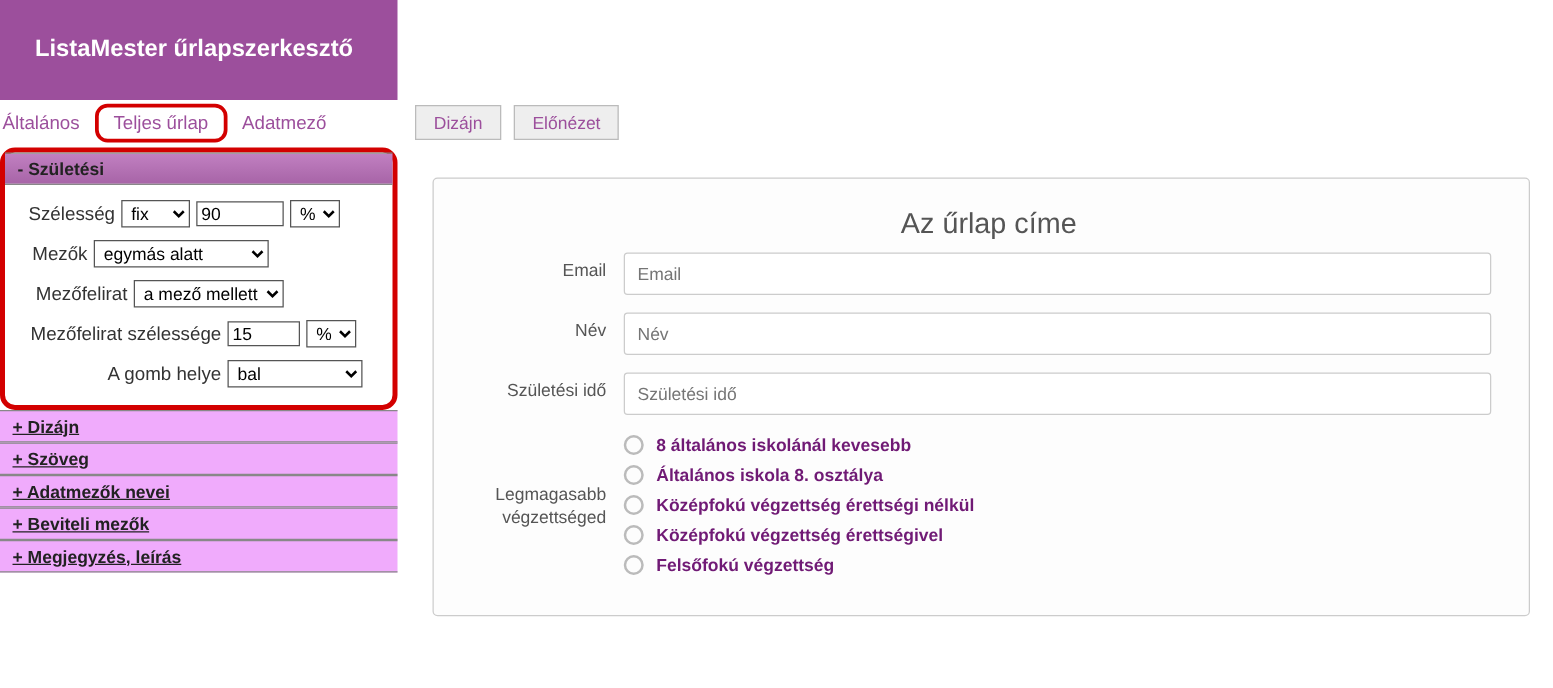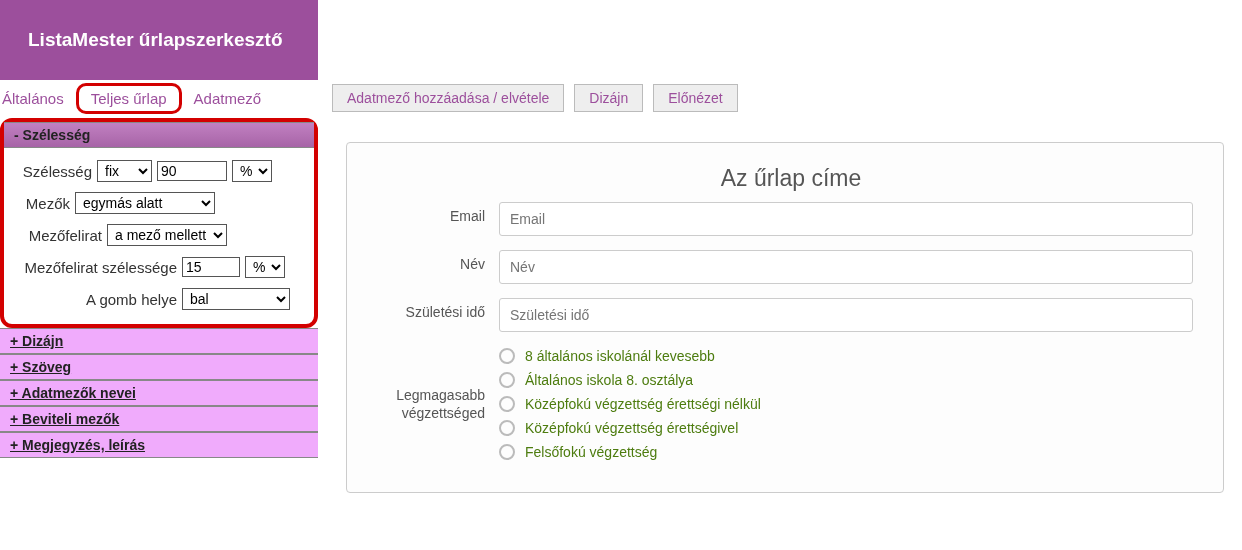--- a/index.html
+++ b/index.html
@@ -41,47 +41,46 @@
   .preview-box { border: 1px solid #ccc; border-radius: 4px; background: #fdfdfd; padding: 22px 30px 10px 42px; height: 100%; }
   .form-title { text-align: center; font-size: 23px; color: #555; margin-bottom: 10px; }
   .form-subtitle { text-align: center; font-style: italic; color: #666; font-size: 14px; margin-bottom: 26px; }
   .form-row { display: flex; align-items: flex-start; margin-bottom: 14px; }
   .form-label { width: 110px; text-align: right; padding-right: 14px; padding-top: 6px; color: #555; font-size: 14px; }
   .form-field { flex: 1; }
   .form-input { width: 100%; border: 1px solid #ccc; border-radius: 3px; padding: 8px 10px; font-size: 14px; color: #888; background: #fff; }
   .radio-group { padding-top: 2px; }
   .radio-row { display: flex; align-items: center; margin-bottom: 8px; gap: 10px; }
   .radio-circle { width: 16px; height: 16px; border: 2px solid #bbb; border-radius: 50%; flex-shrink: 0; }
-  .radio-label { color: #4d7c0f; font-size: 14px; }
+  .radio-label { color: #701a75; font-size: 14px; font-weight: bold; }
   .form-label-multi { line-height: 1.3; padding-top: 40px; }
 </style>
 </head>
 <body>
 
 <div class="header">
   <div class="header-title">ListaMester űrlapszerkesztő</div>
 </div>
 
 <div class="top-row">
   <div class="tabs">
     <div class="tab">Általános</div>
     <div class="tab active">Teljes űrlap</div>
     <div class="tab">Adatmező</div>
   </div>
   <div class="toolbar">
-    <button class="toolbar-btn">Adatmező hozzáadása / elvétele</button>
     <button class="toolbar-btn">Dizájn</button>
     <button class="toolbar-btn">Előnézet</button>
   </div>
 </div>
 
 <div class="main">
   <div class="sidebar">
     <div class="highlight-box">
-      <div class="section-header">- Szélesség</div>
+      <div class="section-header">- Születési</div>
       <div class="section-body">
 
         <div class="row">
           <span class="row-label w70">Szélesség</span>
           <select class="small"><option>fix</option></select>
           <input type="text" class="num" value="90" style="">
           <select class="unit"><option>%</option></select>
         </div>
 
         <div class="row">

